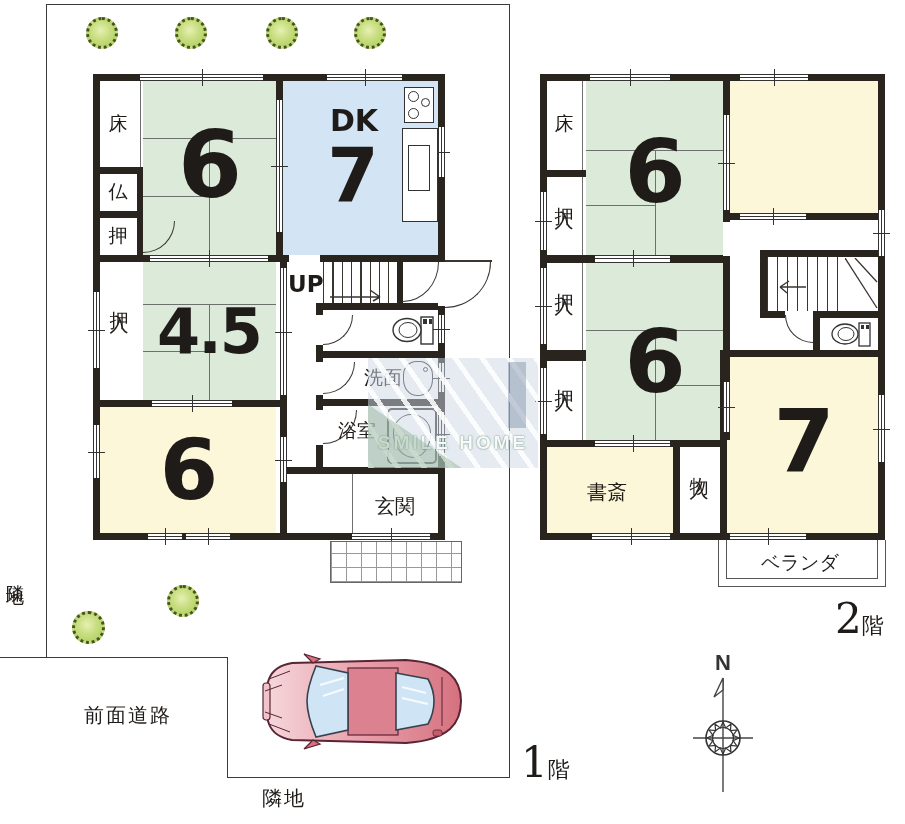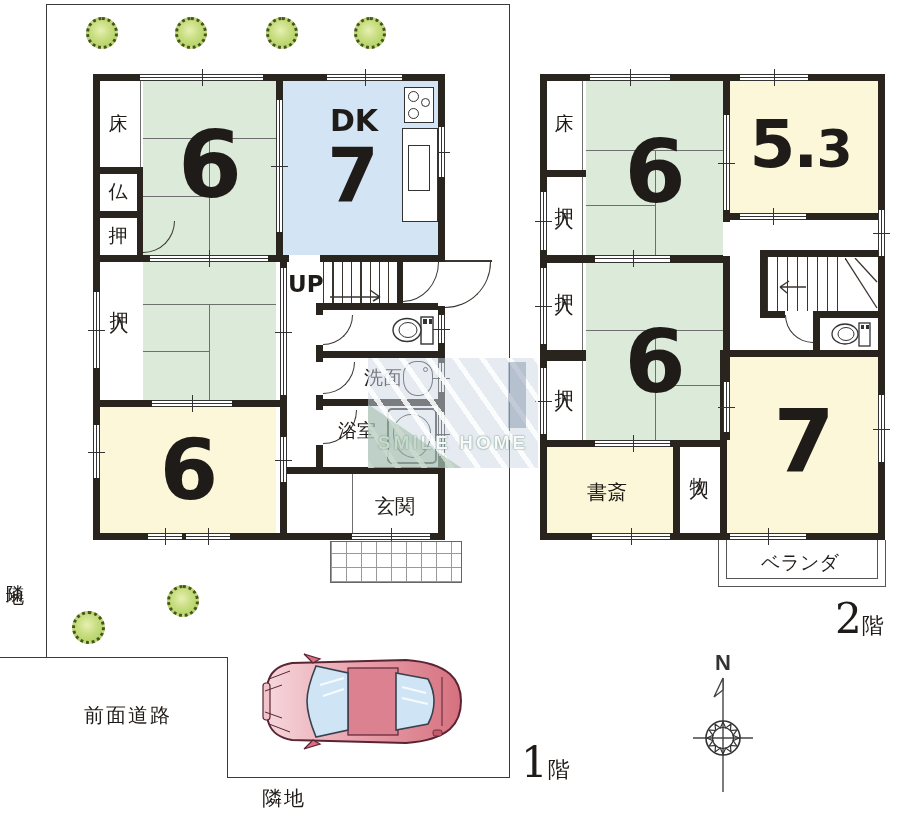--- a/index.html
+++ b/index.html
@@ -192,20 +192,21 @@
 
   <div class="porch" style="left:330px;top:541px;width:132px;height:42px"></div>
 
   <div class="lbl ctr" style="left:118px;top:114px;font-size:19px">床</div>
   <div class="lbl ctr" style="left:118px;top:182px;font-size:19px">仏</div>
   <div class="lbl ctr" style="left:118px;top:226px;font-size:19px">押</div>
   <div class="lbl ctr big" style="left:209px;top:120px;font-size:92px">6</div>
   <div class="lbl ctr big" style="left:354px;top:106px;font-size:30px;letter-spacing:0">DK</div>
   <div class="lbl ctr big" style="left:352px;top:138px;font-size:74px">7</div>
   <div class="lbl vtext" style="left:110px;top:296px;font-size:19px">押入</div>
+  <div class="lbl ctr big" style="left:209px;top:301px;font-size:62px">4.5</div>
   <div class="lbl ctr big" style="left:188px;top:428px;font-size:84px">6</div>
   <div class="lbl" style="left:288px;top:273px;font-size:23px;font-weight:bold;font-family:'DejaVu Sans',sans-serif">UP</div>
   <div class="lbl ctr" style="left:383px;top:368px;font-size:19px">洗面</div>
   <div class="lbl ctr" style="left:357px;top:421px;font-size:19px">浴室</div>
   <div class="lbl ctr" style="left:395px;top:496px;font-size:20px">玄関</div>
 
   <div class="abs white" style="left:540px;top:74px;width:345px;height:466px"></div>
 
   <div class="room white" style="left:547px;top:81px;width:35px;height:89px"></div>
   <div class="room white" style="left:547px;top:177px;width:35px;height:78px"></div>
@@ -281,21 +282,20 @@
   <div class="arcBL" style="left:785px;top:315px;width:28px;height:28px"></div>
 
   <div class="abs" style="left:718px;top:540px;width:168px;height:47px;border:1px solid #555;border-top:none;box-sizing:border-box"></div>
   <div class="abs" style="left:726px;top:540px;width:152px;height:39px;border:1px solid #555;border-top:none;box-sizing:border-box"></div>
 
   <div class="lbl ctr" style="left:564px;top:114px;font-size:19px">床</div>
   <div class="lbl vtext" style="left:555px;top:192px;font-size:19px">押入</div>
   <div class="lbl vtext" style="left:555px;top:278px;font-size:19px">押入</div>
   <div class="lbl vtext" style="left:555px;top:374px;font-size:19px">押入</div>
   <div class="lbl ctr big" style="left:654px;top:128px;font-size:88px">6</div>
-  <div class="lbl ctr big r53" style="left:800px;top:112px">5.3</div>
   <div class="lbl ctr big" style="left:654px;top:318px;font-size:88px">6</div>
   <div class="lbl ctr" style="left:607px;top:482px;font-size:20px">書斎</div>
   <div class="lbl vtext" style="left:690px;top:462px;font-size:19px">物入</div>
   <div class="lbl ctr big" style="left:803px;top:398px;font-size:88px">7</div>
   <div class="lbl ctr" style="left:800px;top:553px;font-size:19px">ベランダ</div>
 
   <div class="wm">
     <div class="bar"></div>
     <div class="wmtext">SMILE HOME</div>
   </div>

